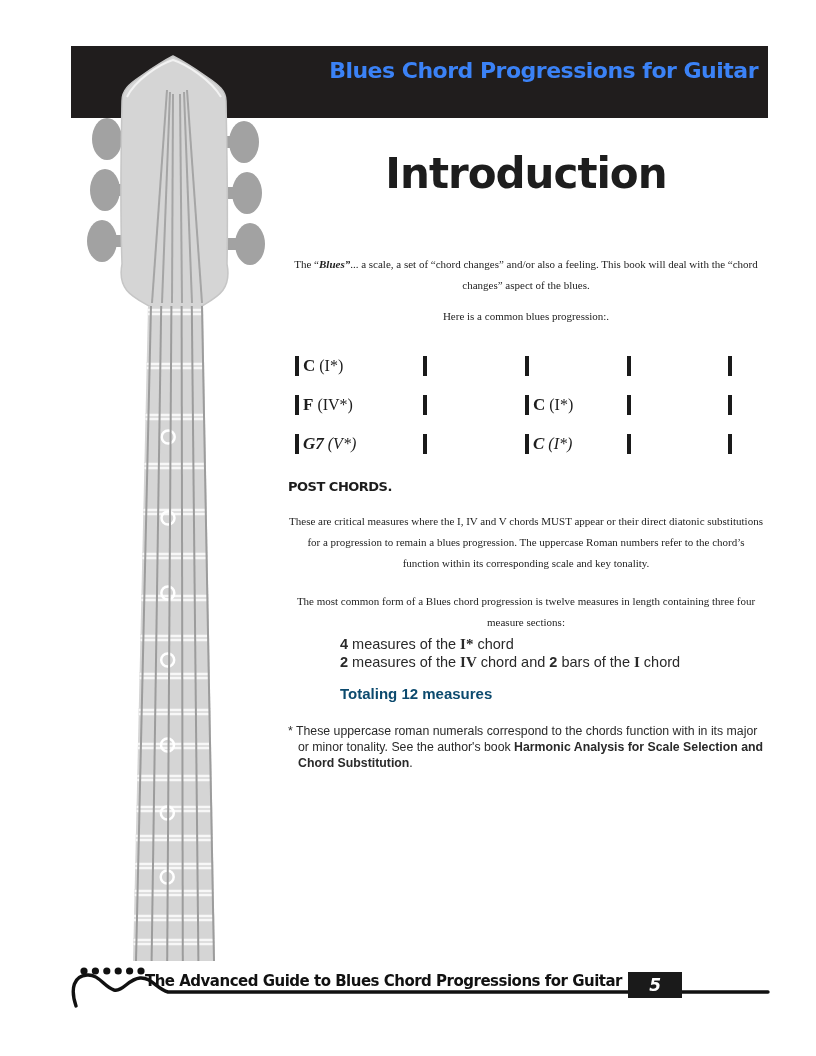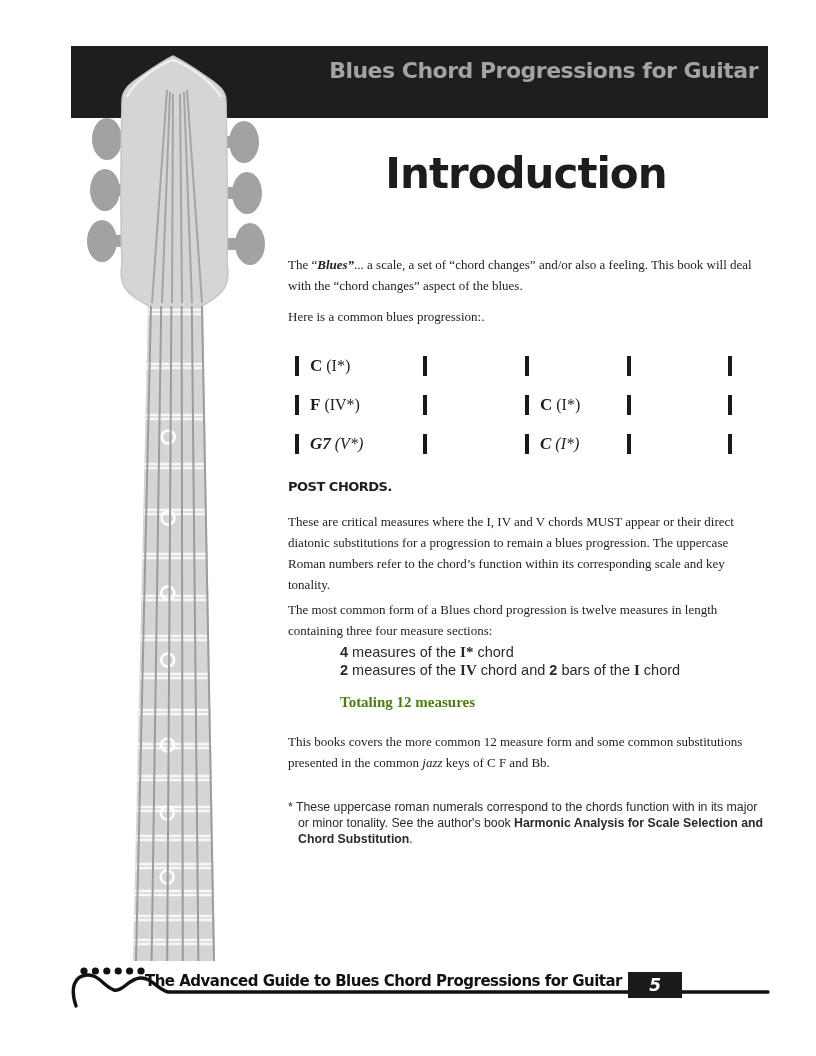--- a/index.html
+++ b/index.html
@@ -8,54 +8,54 @@
          font-family:"Liberation Serif", serif; color:#1d1d1d; }
 
   .page { position:absolute; inset:0; background:#ffffff; }
 
   
   .display { font-family:"DejaVu Sans", sans-serif; font-weight:800; letter-spacing:-0.5px; }
 
   
   .topbar { position:absolute; left:71px; top:46px; width:697px; height:72px;
             background:#201d1d; }
-  .topbar .book-title { position:absolute; top:12px; right:10px; color:#a3a3a3;
+  .topbar .book-title { position:absolute; top:12px; right:10px; color:#3b82f6;
             font-size:22px; line-height:26px; }
 
   
   .guitar-svg { position:absolute; left:60px; top:40px; width:220px; height:940px; }
 
   
   .content { position:absolute; left:288px; top:126px; width:476px; }
   h1.page-title { font-size:42px; line-height:48px; text-align:center;
             margin:24px 0 56px 0; letter-spacing:-1px; }
-  p.body { font-size:13px; line-height:21px; margin:0 0 10px 0; }
+  p.body { font-size:11px; line-height:21px; margin:0 0 10px 0;text-align:center; }
   .bi { font-weight:bold; font-style:italic; }
   p.lead-in { margin-bottom:28px; }
 
   
   .chart { margin:0 0 22px 7px; }
   .chart-row { display:flex; align-items:center; height:21px; margin-bottom:18px; }
   .chart-row:last-child { margin-bottom:17px;font-style:italic; }
   .barline { width:4px; height:20px; background:#1a1a1a; flex:0 0 auto; }
-  .mcell { padding-left:11px; font-size:16px; line-height:20px; white-space:nowrap; }
+  .mcell { padding-left:4px; font-size:16px; line-height:20px; white-space:nowrap; }
   .mcell.w1 { width:124px; } .mcell.w2 { width:98px; } .mcell.w3 { width:98px; } .mcell.w4 { width:97px; }
   .chord { font-weight:bold; font-size:17px; }
 
   h2.section-heading { font-size:13px; line-height:22px; margin:0 0 13px 0; }
 
   
   .measures { margin:0 0 0 52px; font-family:"Liberation Sans", sans-serif;
               font-size:14.5px; line-height:18px; color:#2a2a2a; }
   .measures .num { font-weight:bold; }
   .measures .rn { font-family:"Liberation Serif", serif; font-weight:bold; font-size:15px; }
-  .totaling { margin:14px 0 20px 52px; font-family:Liberation Serif, serif;
-              font-weight:bold; font-size:15px; line-height:18px; color:#4d7c0f; }
-
-  p.tight { margin-bottom:4px; }
+  .totaling { margin:14px 0 20px 52px; font-family:Liberation Sans, sans-serif;
+              font-weight:bold; font-size:15px; line-height:18px; color:#0c4a6e; }
+
+  p.tight { margin-bottom:17px; }
   p.gap12 { margin-bottom:12px; }
   p.last-body { margin-bottom:26px; }
 
   .footnote { font-family:"Liberation Sans", sans-serif; font-size:12.3px;
               line-height:16px; color:#2a2a2a; padding-left:10px; text-indent:-10px; }
   .footnote b { font-weight:bold; }
 
   
   .footer { position:absolute; left:0; top:948px; width:732px; height:80px; }
   .footer-svg { position:absolute; left:60px; top:0; width:710px; height:72px; }
@@ -229,21 +229,20 @@
     <p class="body" style="margin-bottom:2px;">The most common form of a Blues chord progression is twelve measures in length containing three four measure sections:</p>
 
     <div class="measures">
       <div><span class="num">4</span><span> measures of the </span><span class="rn">I*</span><span> chord</span></div>
       <div><span class="num">2</span><span> measures of the </span><span class="rn">IV</span><span> chord and </span><span class="num">2</span><span> bars of the </span><span class="rn">I</span><span> chord</span></div>
     </div>
 
     <p class="totaling">Totaling 12 measures</p>
 
 
-    <p class="body last-body"><span>This books covers the more common 12 measure form and some common substitutions presented in the common </span><i>jazz</i><span> keys of C F and Bb.</span></p>
 
     <p class="footnote"><span>* These uppercase roman numerals correspond to the chords function with in its major or minor tonality. See the author's book </span><b>Harmonic Analysis for Scale Selection and Chord Substitution</b><span>.</span></p>
   </main>
 
   <footer class="footer">
     <svg class="footer-svg" viewBox="60 948 710 72" xmlns="http://www.w3.org/2000/svg">
       <g fill="#111">
         <circle cx="84" cy="971" r="3.6"></circle>
           <circle cx="95.4" cy="971" r="3.6"></circle>
         <circle cx="106.8" cy="971" r="3.6"></circle>

